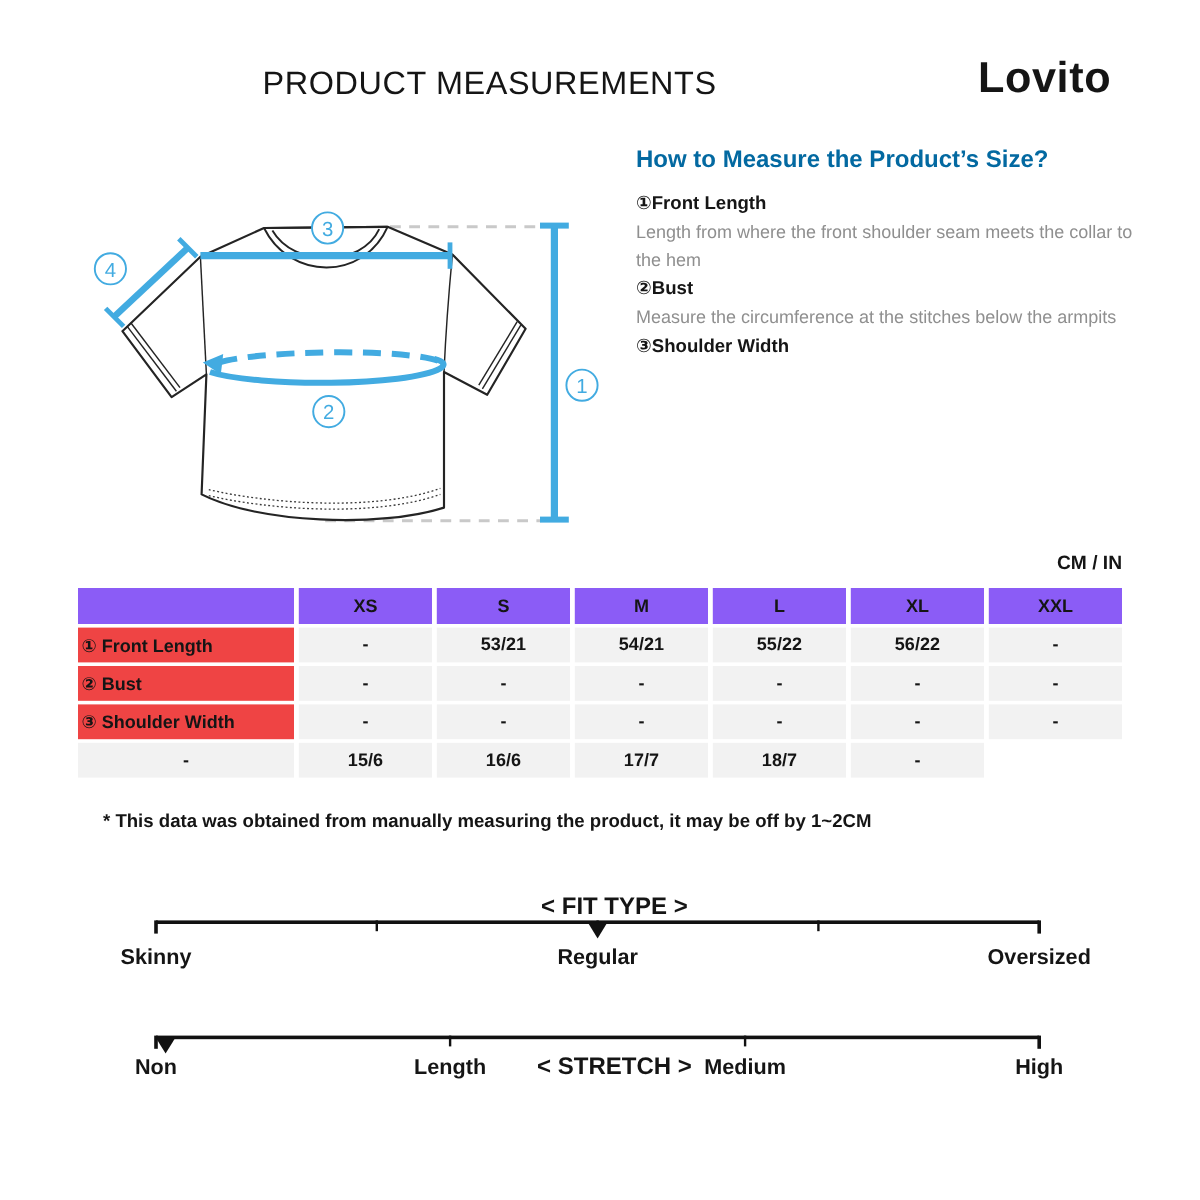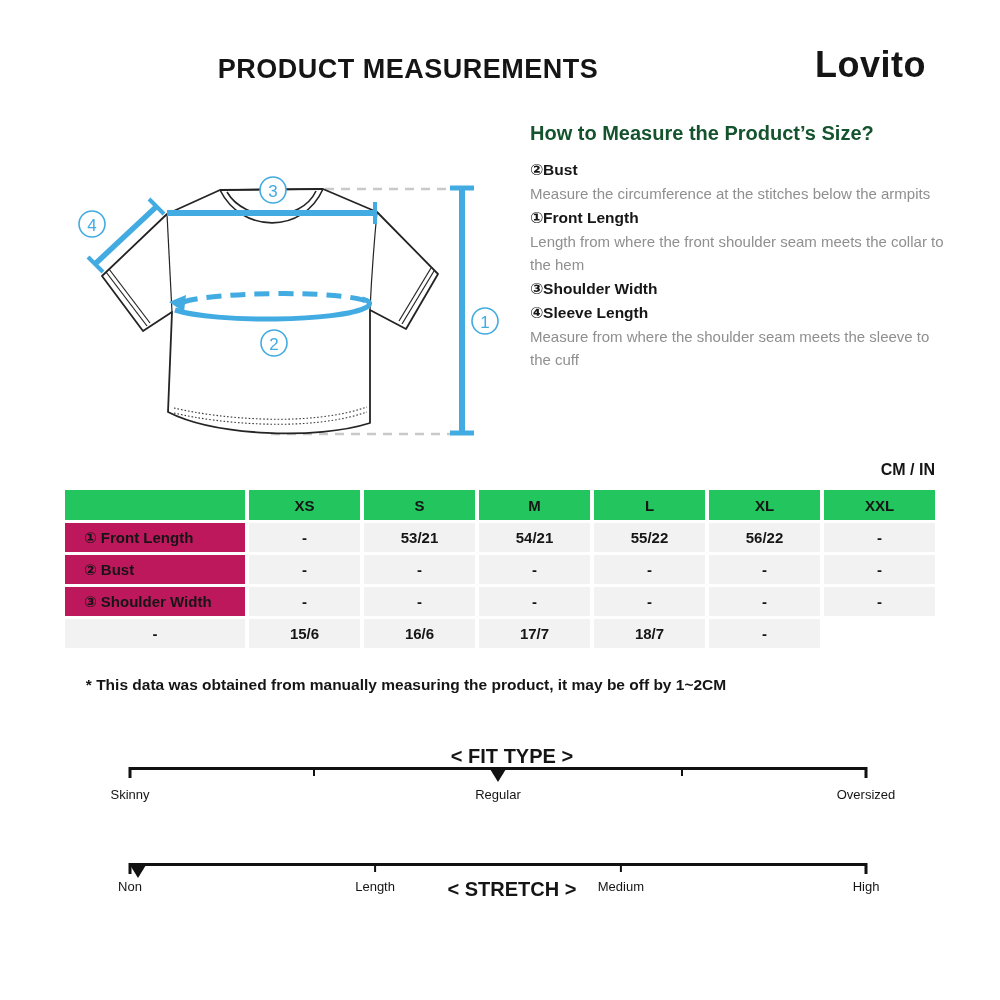--- a/index.html
+++ b/index.html
@@ -3,43 +3,43 @@
 <meta charset="utf-8">
 <style>
   html,body{margin:0;padding:0;}
   body{
     width:1000px;height:1000px;background:#ffffff;position:relative;
     font-family:"Liberation Sans","DejaVu Sans",sans-serif;color:#151515;
     overflow:hidden;
   }
   .abs{position:absolute;}
   
-  #page-title{top:54px;left:0;width:816px;text-align:center;font-size:27px;font-weight:bold;letter-spacing:.5px;margin:0;}
+  #page-title{top:54px;left:0;width:816px;text-align:center;font-size:27px;font-weight:normal;letter-spacing:.5px;margin:0;}
   #brand-logo{top:44px;right:74px;font-size:36px;font-weight:bold;letter-spacing:.5px;}
   
   #howto{left:530px;top:122px;width:416px;}
-  #howto h2{font-size:20px;font-weight:bold;margin:0 0 13px 0;color:#14532d;}
+  #howto h2{font-size:20px;font-weight:bold;margin:0 0 13px 0;color:#0369a1;}
   .howto-item h3{font-size:15.5px;font-weight:bold;margin:0;line-height:24px;color:#161616;}
   .howto-item p{font-size:15px;margin:0;line-height:23.5px;color:#8f8f8f;}
   
   #units-label{top:461px;right:65px;font-size:16px;font-weight:bold;}
   #size-table{left:65px;top:490px;width:870px;display:grid;grid-template-columns:180px repeat(6,1fr);column-gap:4px;row-gap:3px;}
   .cell{height:29px;display:flex;align-items:center;justify-content:center;font-size:15px;font-weight:bold;}
-  .cell.header{background:#22c55e;height:30px;}
-  .cell.rowlabel{background:#be185d;justify-content:flex-start;padding-left:19px;}
+  .cell.header{background:#8b5cf6;height:30px;}
+  .cell.rowlabel{background:#ef4444;justify-content:flex-start;padding-left:3px;}
   .cell.data{background:#f2f2f2;}
   
   #footnote{top:676px;left:0;width:812px;text-align:center;font-size:15.5px;font-weight:bold;}
   
   .slider-title{left:0;width:1000px;text-align:center;font-size:20px;font-weight:bold;margin:12px;}
   #fit-title{top:733px;} #stretch-title{top:866px;}
   .slider-svg{left:128px;width:740px;height:22px;}
   #fit-svg{top:764px;} #stretch-svg{top:860px;}
   .slider-labels{left:0;top:0;width:1000px;height:0;}
-  .slider-labels span{position:absolute;transform:translateX(-50%);font-size:13px;font-weight:normal;white-space:nowrap;}
+  .slider-labels span{position:absolute;transform:translateX(-50%);font-size:18px;font-weight:bold;white-space:nowrap;}
   #fit-labels span{top:787px;} #stretch-labels span{top:879px;}
 </style>
 </head>
 <body>
 
 <h1 id="page-title" class="abs">PRODUCT MEASUREMENTS</h1>
 <div id="brand-logo" class="abs">Lovito</div>
 
 <svg id="diagram" class="abs" style="left:55px;top:150px;" width="460" height="305" viewBox="0 0 460 305">
 
@@ -100,33 +100,29 @@
     <text x="219" y="194" text-anchor="middle" dominant-baseline="central" fill="#42abe1">2</text>
     <circle cx="430" cy="171" r="13" fill="#ffffff" stroke="#42abe1" stroke-width="1.6"></circle>
     <text x="430" y="172" text-anchor="middle" dominant-baseline="central" fill="#42abe1">1</text>
   </g>
 </svg>
 
 <section id="howto" class="abs">
   <h2>How to Measure the Product’s Size?</h2>
   <div>
       <div class="howto-item">
+        <h3>①Front Length</h3>
+        <p>Length from where the front shoulder seam meets the collar to the hem</p>
+      </div>
+      <div class="howto-item">
         <h3>②Bust</h3>
         <p>Measure the circumference at the stitches below the armpits</p>
       </div>
       <div class="howto-item">
-        <h3>①Front Length</h3>
-        <p>Length from where the front shoulder seam meets the collar to the hem</p>
-      </div>
-      <div class="howto-item">
         <h3>③Shoulder Width</h3>
-      </div>
-      <div class="howto-item">
-        <h3>④Sleeve Length</h3>
-        <p>Measure from where the shoulder seam meets the sleeve to the cuff</p>
       </div>
     </div>
 </section>
 
 <div id="units-label" class="abs">CM / IN</div>
 
 <div id="size-table" class="abs">
     <div class="cell header"></div>
     <div class="cell header">XS</div>
     <div class="cell header">S</div>

